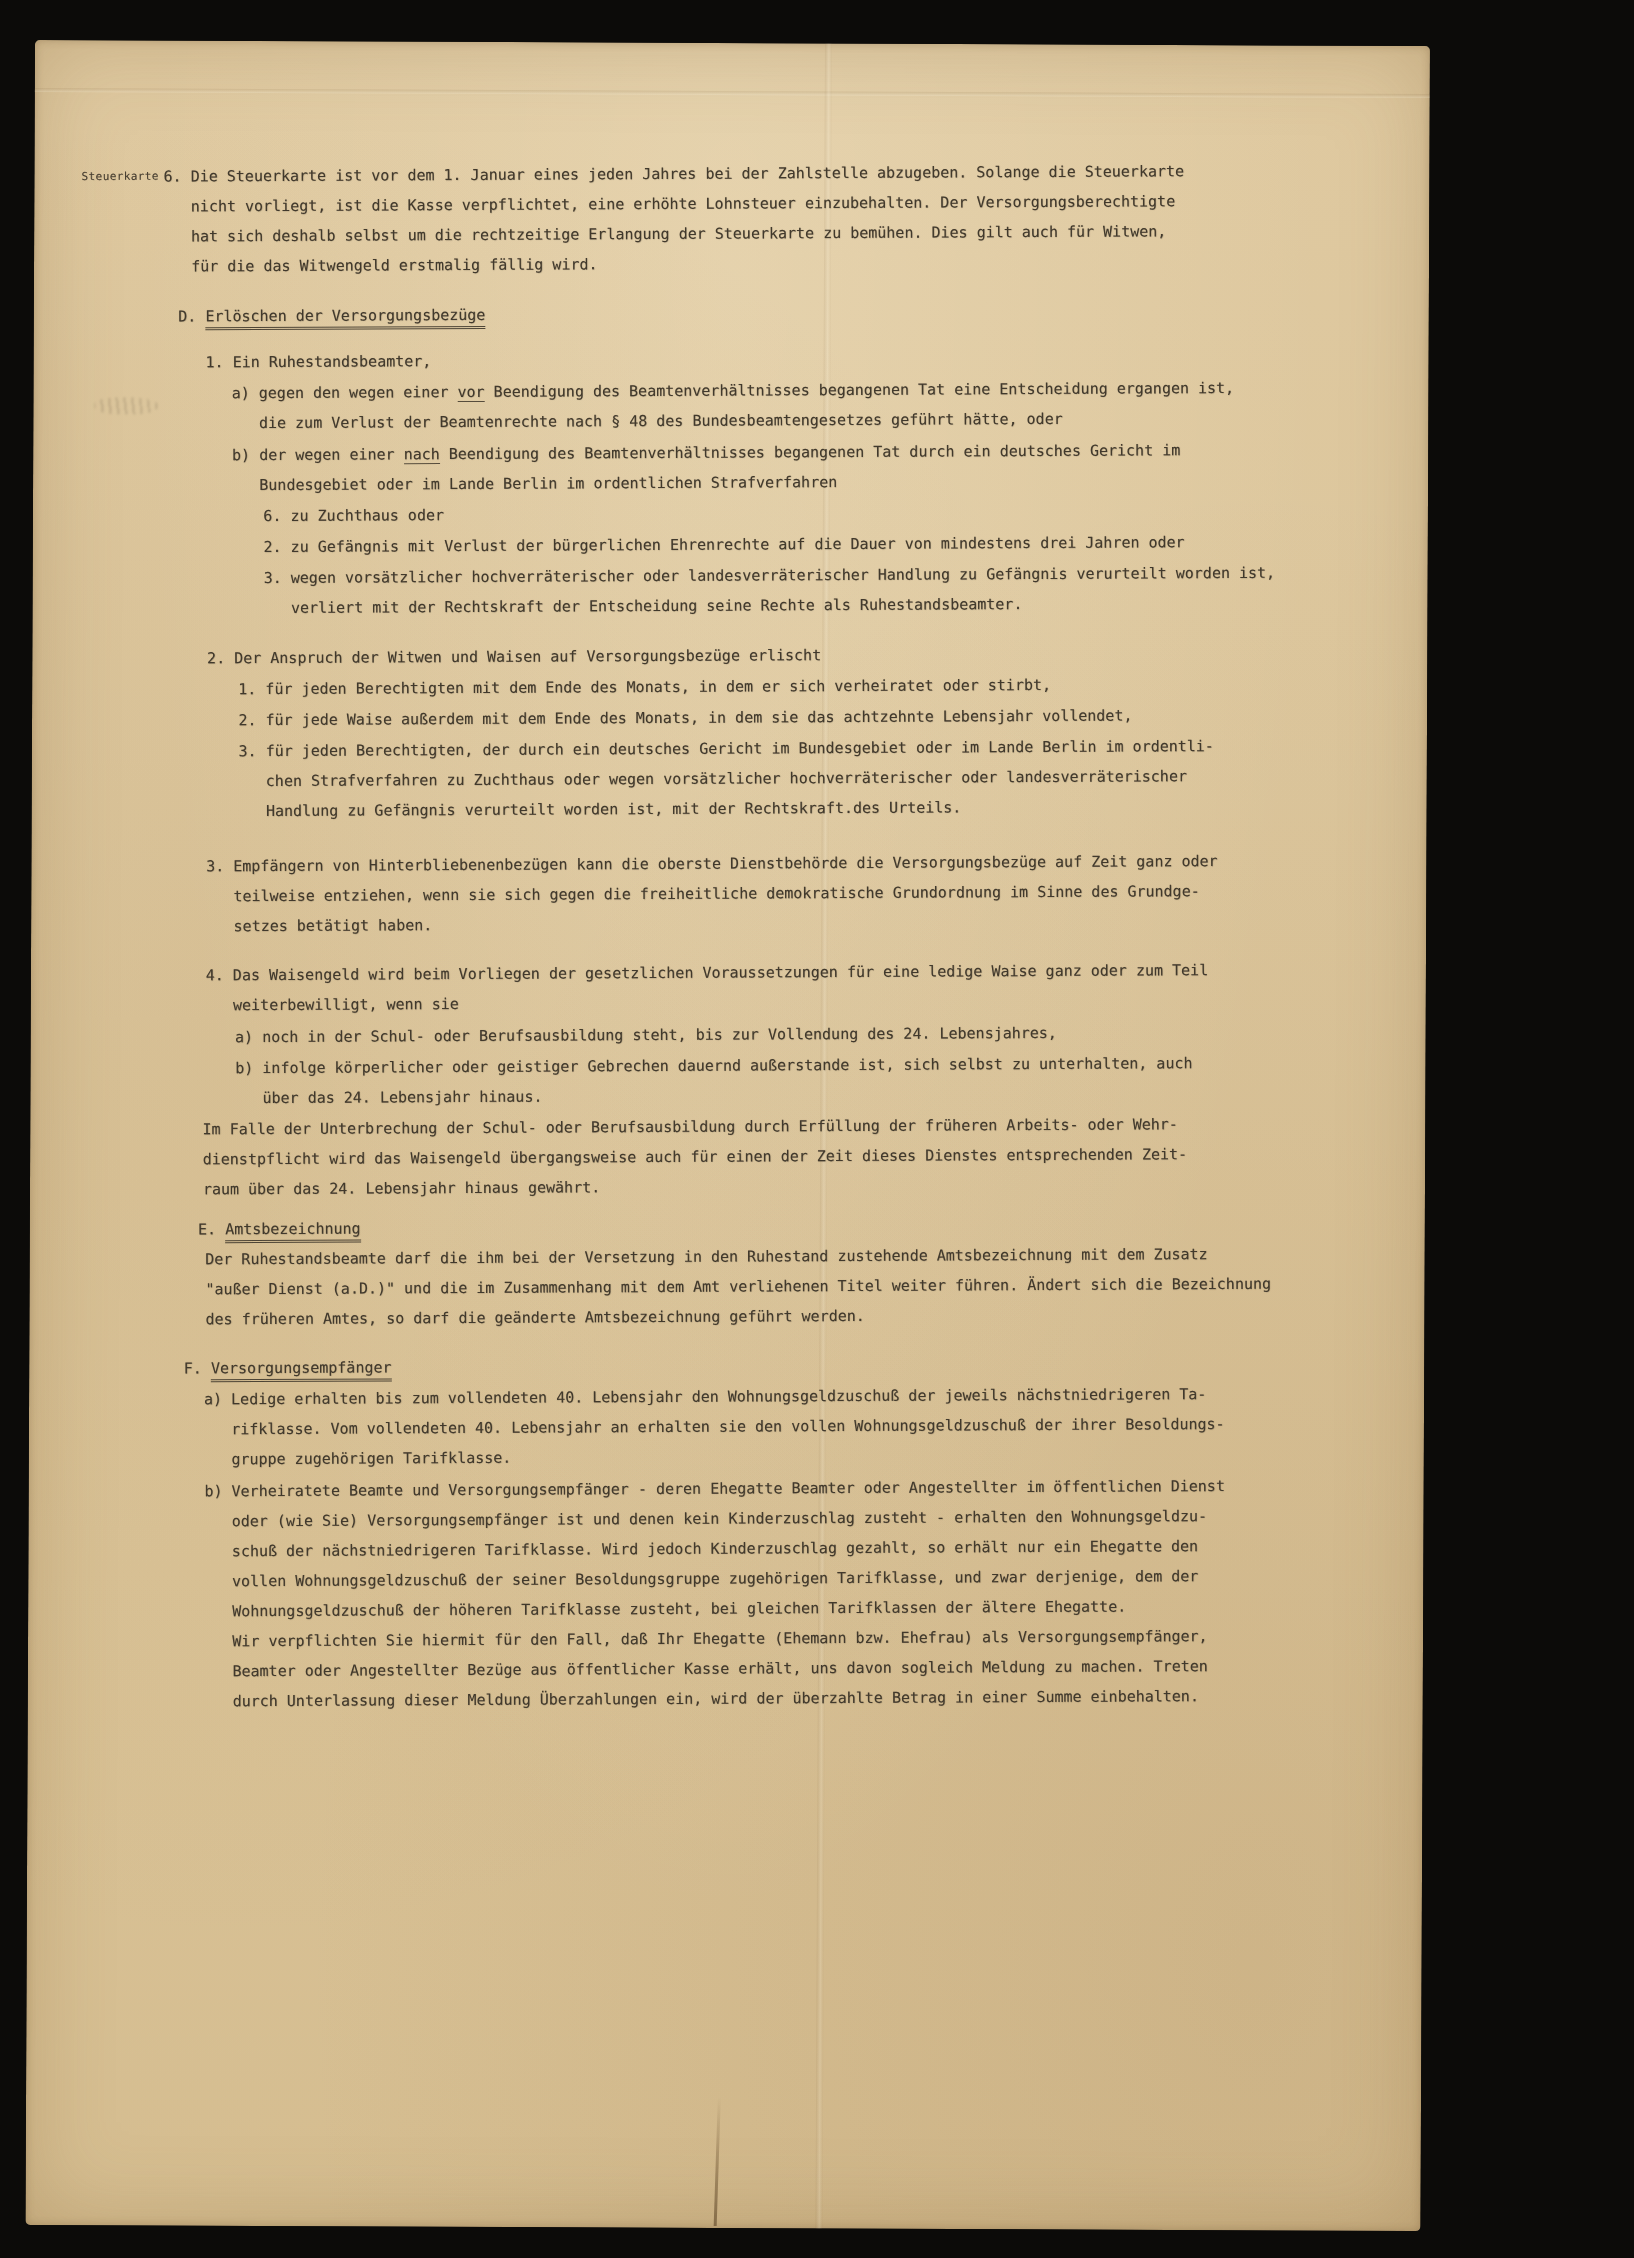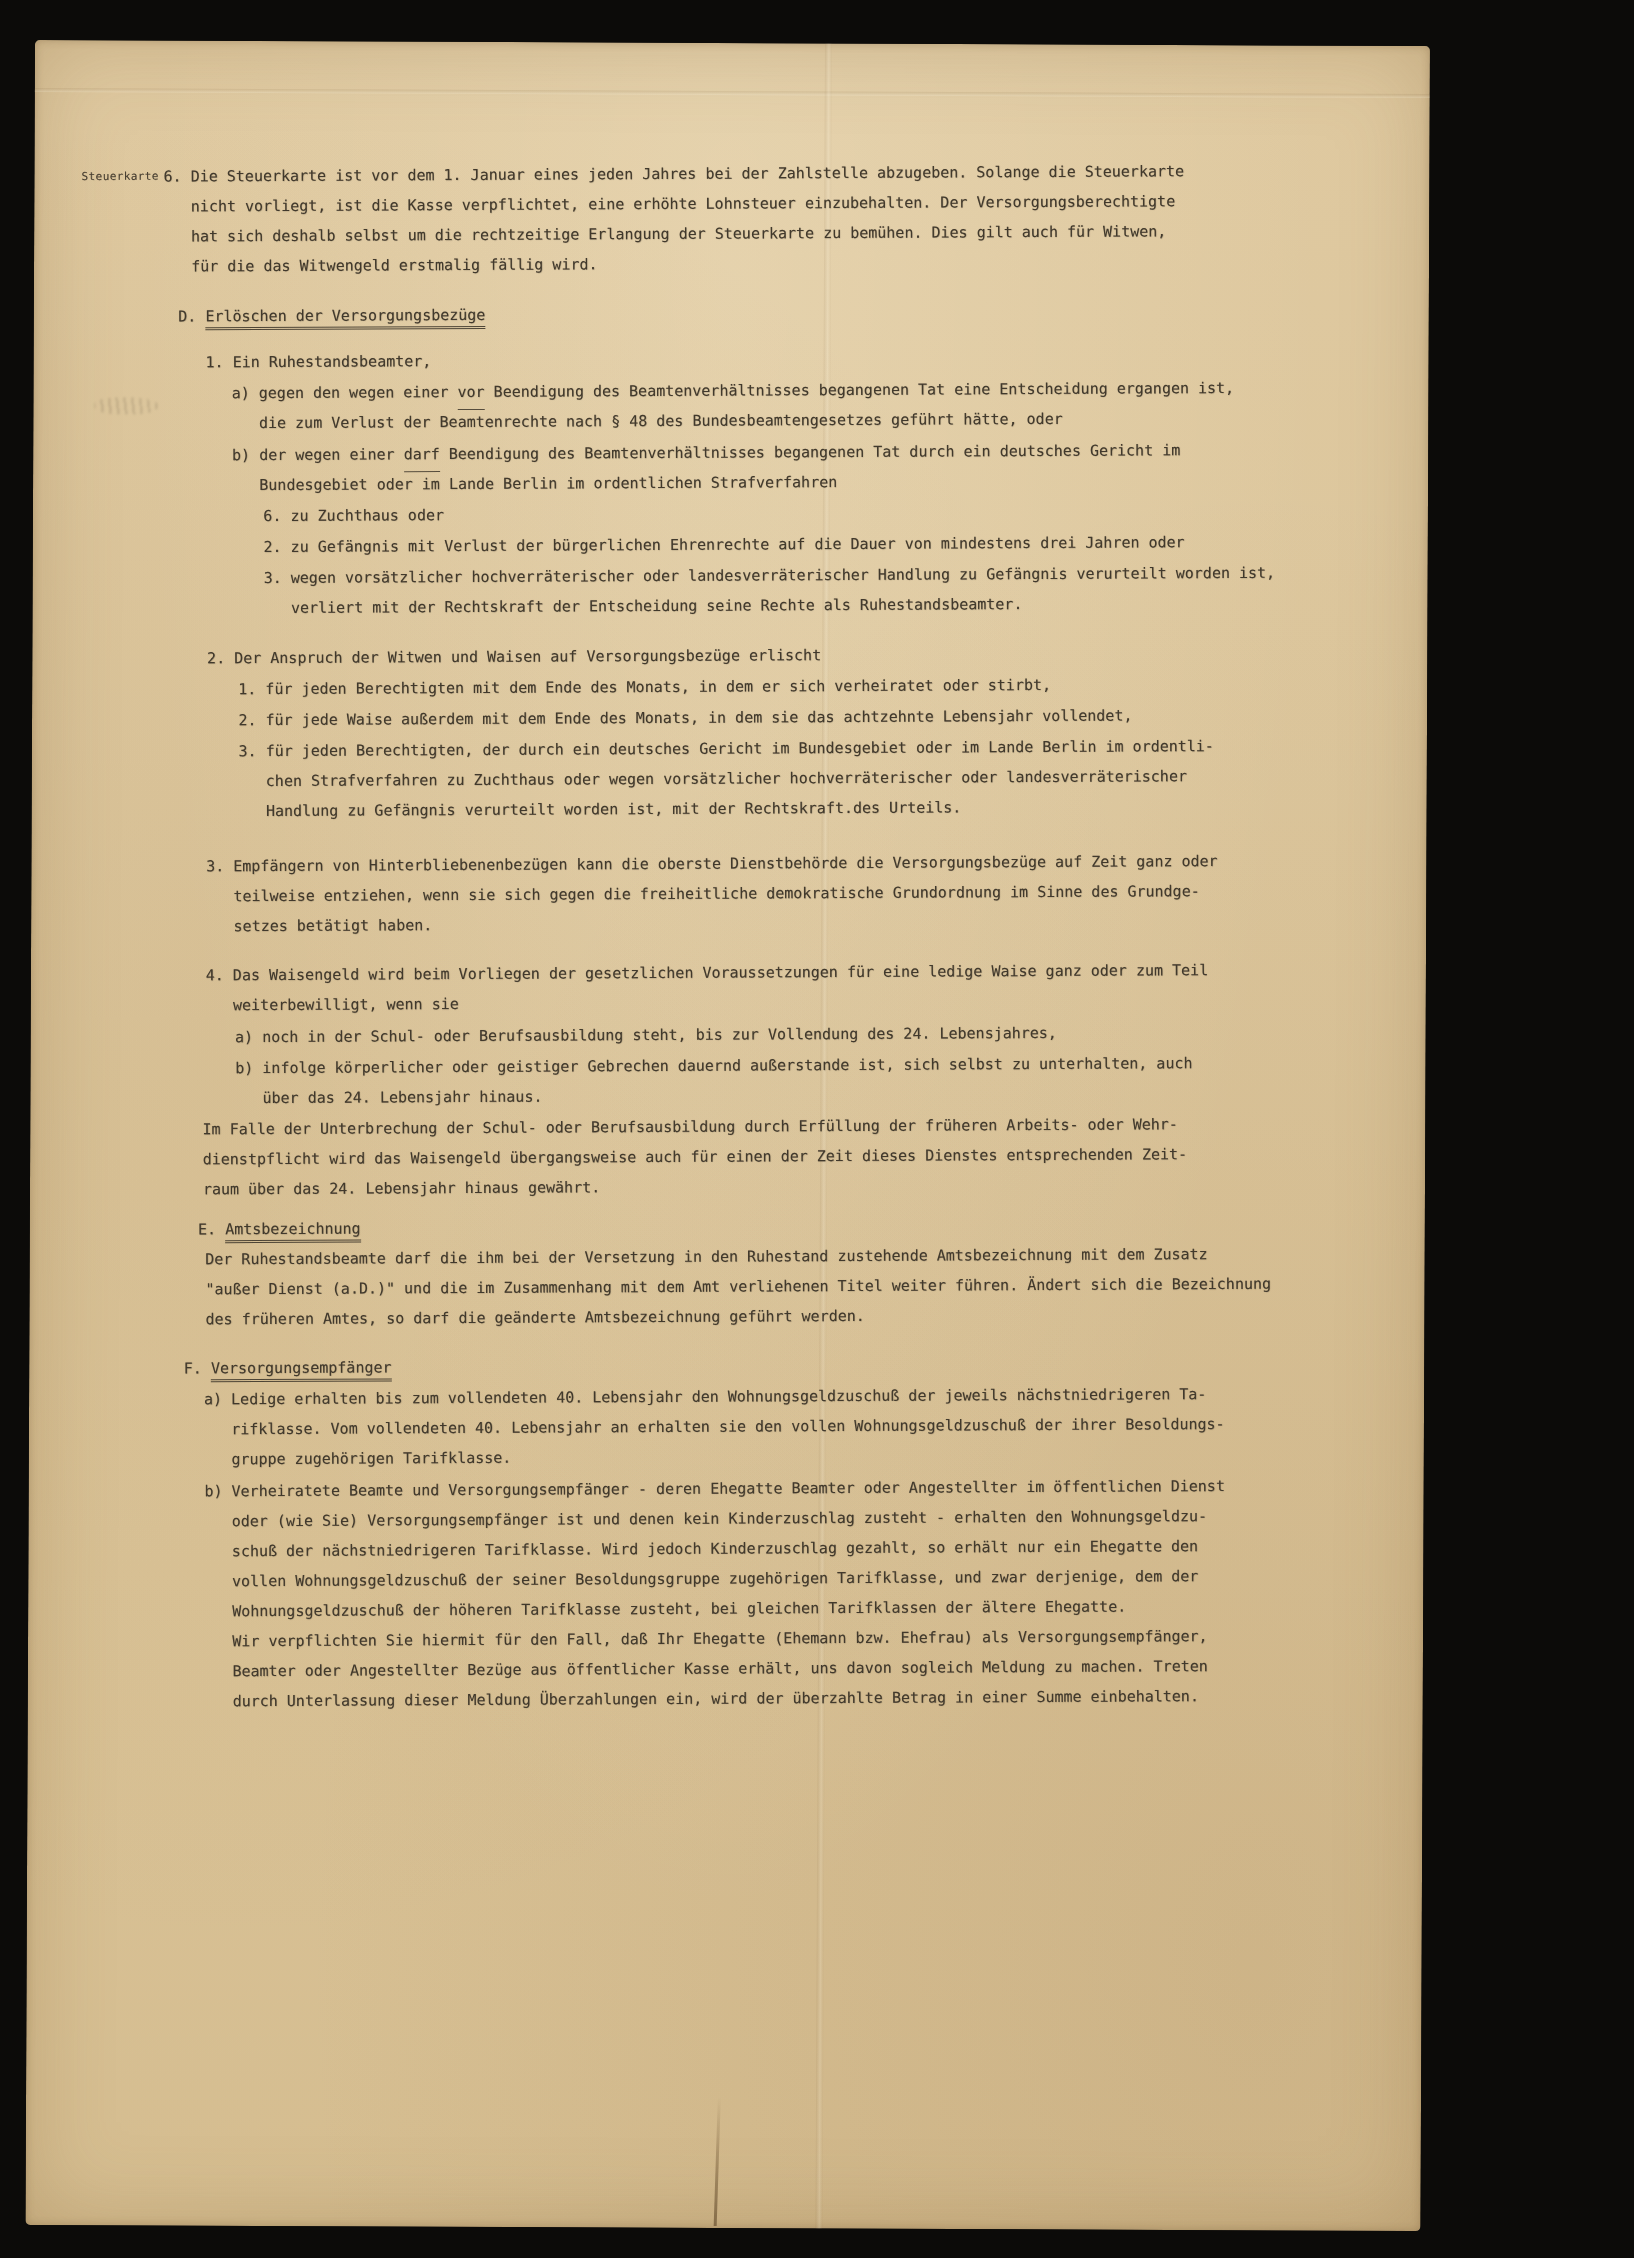--- a/index.html
+++ b/index.html
@@ -58,21 +58,21 @@
   .label{
     font-size:11px;letter-spacing:0.4px;color:#4a4133;
     text-shadow:0.3px 0.3px 0.6px rgba(70,60,45,0.4);
   }
   .u2{
     border-bottom:3.8px double rgba(62,54,42,0.9);
     padding-bottom:1.9px;
   }
   .u1{
     border-bottom:1.4px solid rgba(62,54,42,0.85);
-    padding-bottom:8px;
+    padding-bottom:0px;
   }
 </style>
 </head>
 <body>
 
 <div class="scan">
   <div class="paper">
     <div class="crease-h"></div>
     <div class="crease-v"></div>
     <div class="tear"></div>
@@ -87,21 +87,21 @@
    hat sich deshalb selbst um die rechtzeitige Erlangung der Steuerkarte zu bemühen. Dies gilt auch für Witwen,
    für die das Witwengeld erstmalig fällig wird.</div>
 
       <div class="b" style="top:261px;left:143px"><span>D. </span><span class="u2">Erlöschen der Versorgungsbezüge</span></div>
 
       <div class="b" style="top:307px;left:170px">1. Ein Ruhestandsbeamter,</div>
 
       <div class="b" style="top:338px;left:196px"><span>a) gegen den wegen einer </span><span class="u1">vor</span><span> Beendigung des Beamtenverhältnisses begangenen Tat eine Entscheidung ergangen ist,
    die zum Verlust der Beamtenrechte nach § 48 des Bundesbeamtengesetzes geführt hätte, oder</span></div>
 
-      <div class="b" style="top:400px;left:196px"><span>b) der wegen einer </span><span class="u1">darf</span><span> Beendigung des Beamtenverhältnisses begangenen Tat durch ein deutsches Gericht im
+      <div class="b" style="top:400px;left:196px"><span>b) der wegen einer </span><span class="u1">nach</span><span> Beendigung des Beamtenverhältnisses begangenen Tat durch ein deutsches Gericht im
    Bundesgebiet oder im Lande Berlin im ordentlichen Strafverfahren</span></div>
 
       <div class="b" style="top:461px;left:227px">6. zu Zuchthaus oder</div>
 
       <div class="b" style="top:492px;left:227px">2. zu Gefängnis mit Verlust der bürgerlichen Ehrenrechte auf die Dauer von mindestens drei Jahren oder</div>
 
       <div class="b" style="top:523px;left:227px">3. wegen vorsätzlicher hochverräterischer oder landesverräterischer Handlung zu Gefängnis verurteilt worden ist,
    verliert mit der Rechtskraft der Entscheidung seine Rechte als Ruhestandsbeamter.</div>
 
       <div class="b" style="top:603px;left:170px">2. Der Anspruch der Witwen und Waisen auf Versorgungsbezüge erlischt</div>

